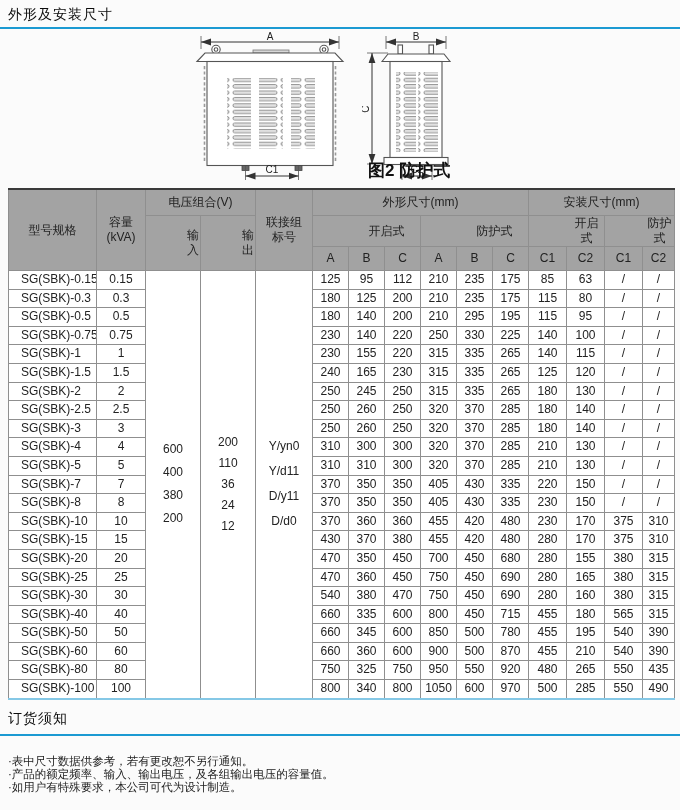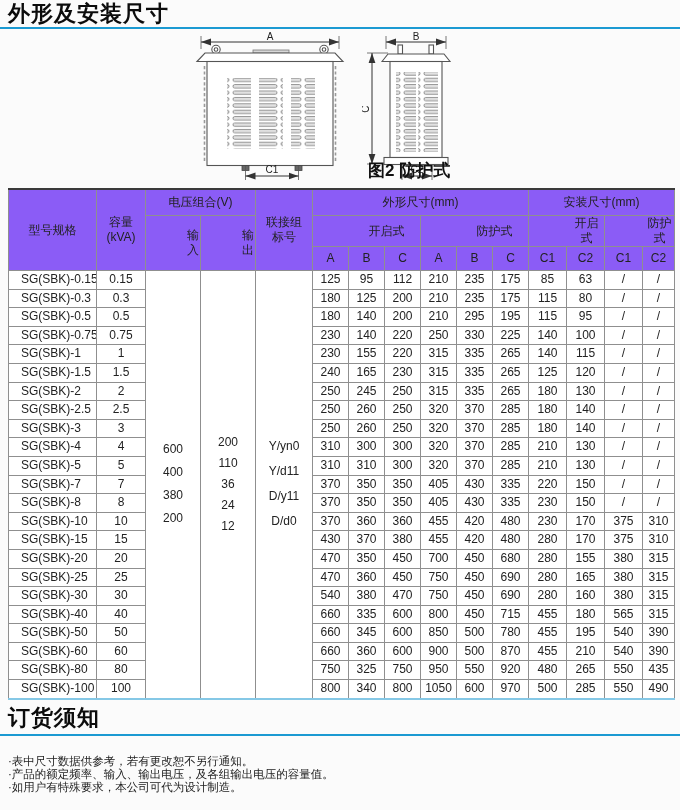--- a/index.html
+++ b/index.html
@@ -4,21 +4,21 @@
 <style>
   html,body{margin:0;padding:0;}
   body{
     width:680px;height:810px;position:relative;
     background:#fbfbfb;color:#222;
     font-family:"Liberation Sans","DejaVu Sans",sans-serif;
     overflow:hidden;
   }
   .sec-title{
     position:absolute;left:8px;margin:0;
-    font-size:22px;font-weight:bold;color:#0c0c0c;letter-spacing:1px;line-height:22px;
+    font-size:14px;font-weight:normal;color:#0c0c0c;letter-spacing:1px;line-height:22px;
   }
   #t1{top:3px;}
   #t2{top:707px;}
   .rule{position:absolute;left:0;width:680px;height:2px;background:#1b9ad2;}
   #r1{top:27px;}
   #r2{top:734px;}
 
   .drawings{position:absolute;left:0;top:32px;width:680px;height:150px;}
   .drawings svg{position:absolute;top:0;}
   #frontSvg{left:183px;}
@@ -34,21 +34,21 @@
   table.spec{
     position:absolute;left:8px;top:188px;width:666px;
     border-collapse:collapse;table-layout:fixed;
     font-size:12px;
     border:1px solid #8f8f8f;
     border-top:2px solid #3a3a3a;
     border-bottom:2px solid #85c8e6;
   }
   .spec th,.spec td{border:1px solid #8f8f8f;text-align:center;padding:0;overflow:hidden;}
   .spec thead th{
-    background:#8b5cf6;font-weight:normal;color:#222;
+    background:#a3a3a3;font-weight:normal;color:#222;
     white-space:pre-line;line-height:1.25;
   }
   .spec thead tr:nth-child(1) th{height:25px;}
   .spec thead tr:nth-child(2) th{height:25px;padding-left:40px;}
   .spec thead tr:nth-child(3) th{height:23px;}
   .spec tbody td{height:17.6px;line-height:17.6px;background:#fff;color:#222;}
   .spec tbody td.model-col{text-align:left;padding-left:12px;}
   td.iv,td.ov,td.cg{vertical-align:middle;}
   .iv .stack-line{line-height:23px;}
   .ov .stack-line{line-height:21px;}

